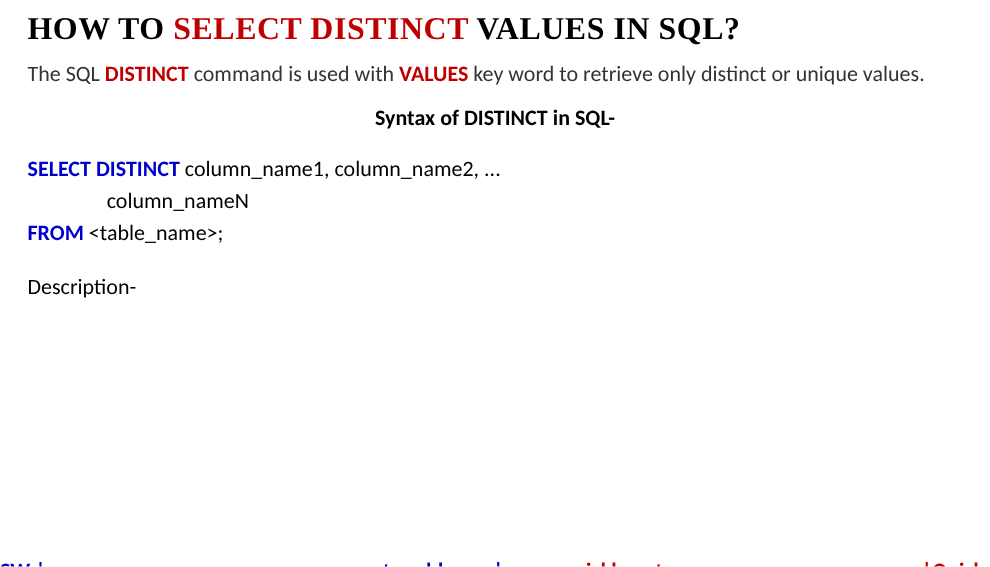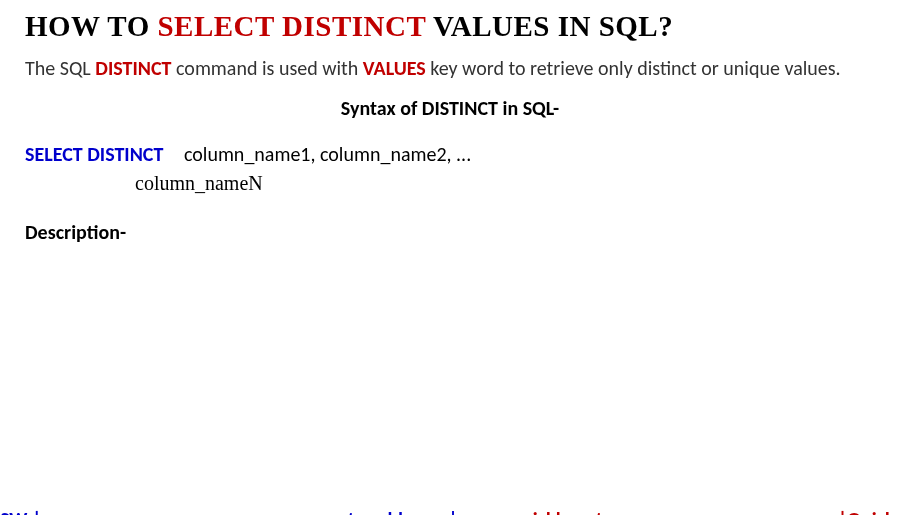--- a/index.html
+++ b/index.html
@@ -49,30 +49,28 @@
       font-size: 20px;
       line-height: 1.45;
       margin-bottom: 22px;
     }
     .syntax .kw {
       color: #0000cc;
       font-weight: bold;
     }
     .syntax .line1-rest {
       color: #000;
-      margin-left: 16px;
     }
     .syntax .indent {
       display: inline-block;
-      margin-left: 110px;
-      font-family: Liberation Serif, serif;
+      margin-left: 72px;
     }
     .desc-head {
       font-size: 20px;
-      font-weight: bold;
+      font-weight: normal;
       color: #000;
       margin-bottom: 22px;
     }
     .desc-body {
       font-size: 20px;
       color: #000;
       text-align: justify;
       line-height: 1.45;
     }
     .footer {
@@ -120,20 +118,23 @@
 
 <div class="subhead">Syntax of DISTINCT in SQL-</div>
 
 <div class="syntax">
   <div>
     <span class="kw">SELECT DISTINCT</span><span class="line1-rest"> column_name1, column_name2, ...</span>
   </div>
   <div>
     <span class="indent">column_nameN</span>
   </div>
+  <div>
+    <span class="kw">FROM</span><span> &lt;table_name&gt;;</span>
+  </div>
 </div>
 
 <div class="desc-head">Description-</div>
 
 <div class="desc-body">
 </div>
 
 <div class="footer">
   <span class="footer-left">SW |</span>
   <span class="footer-center">

